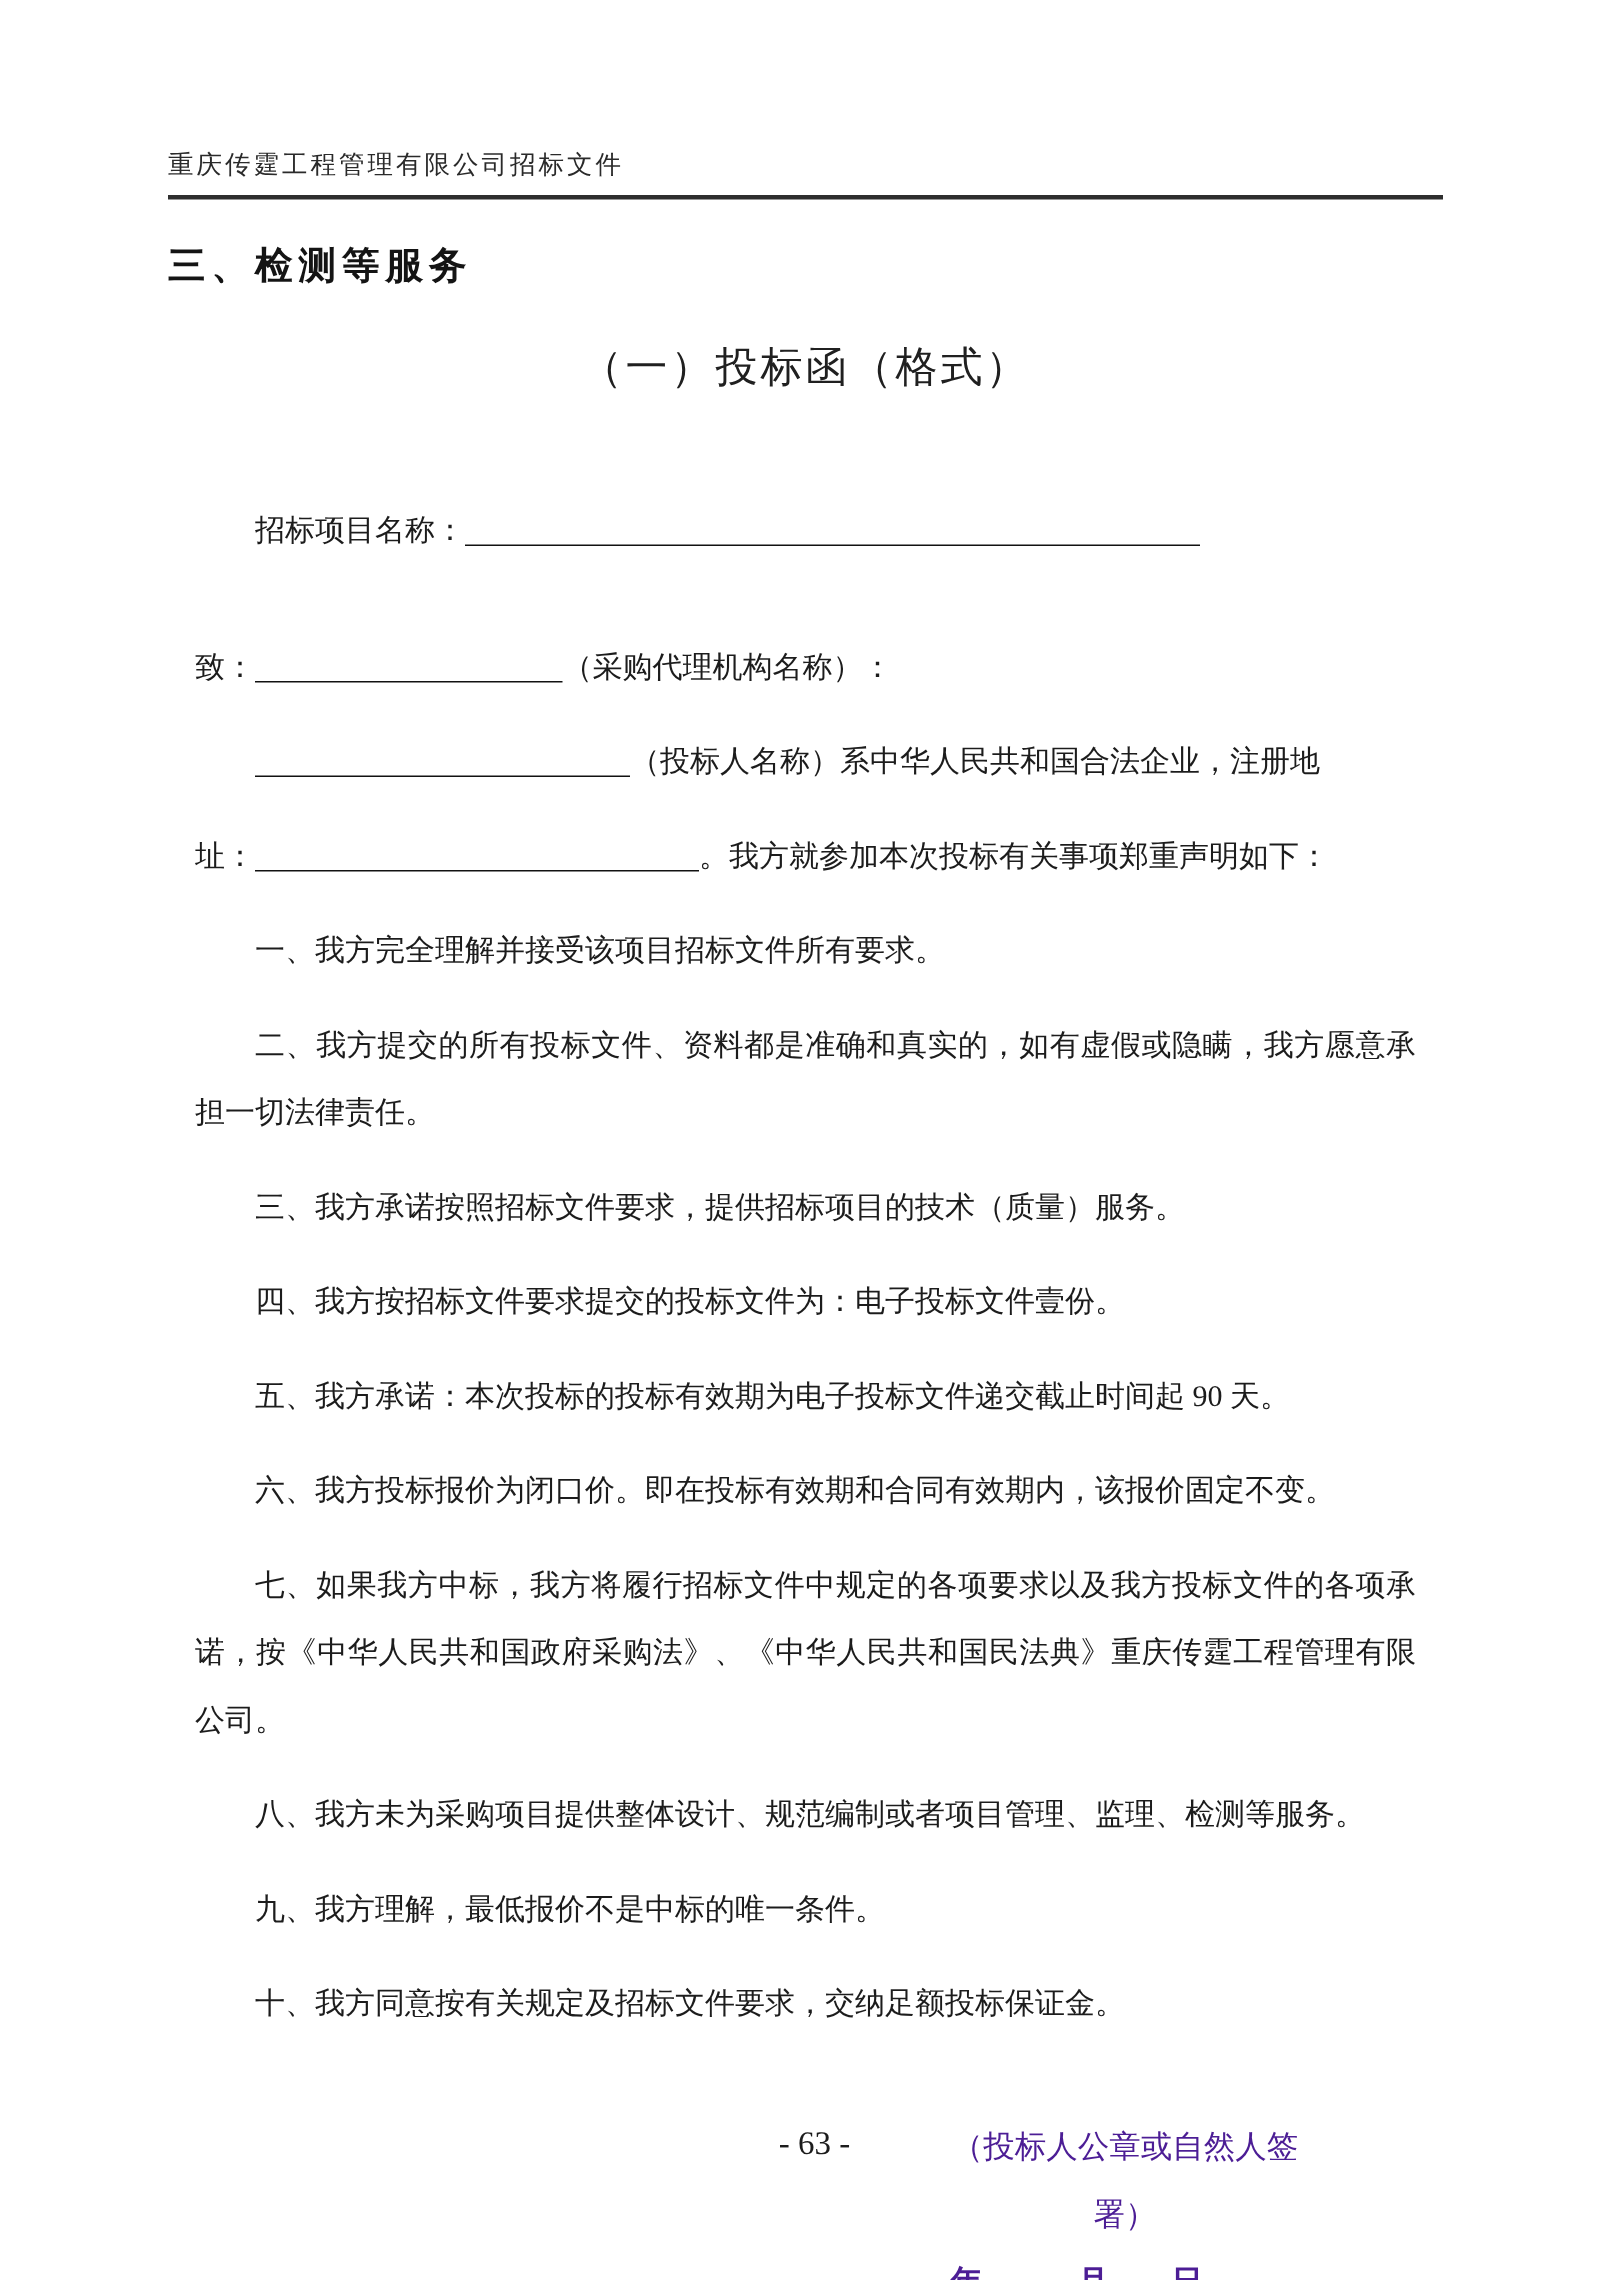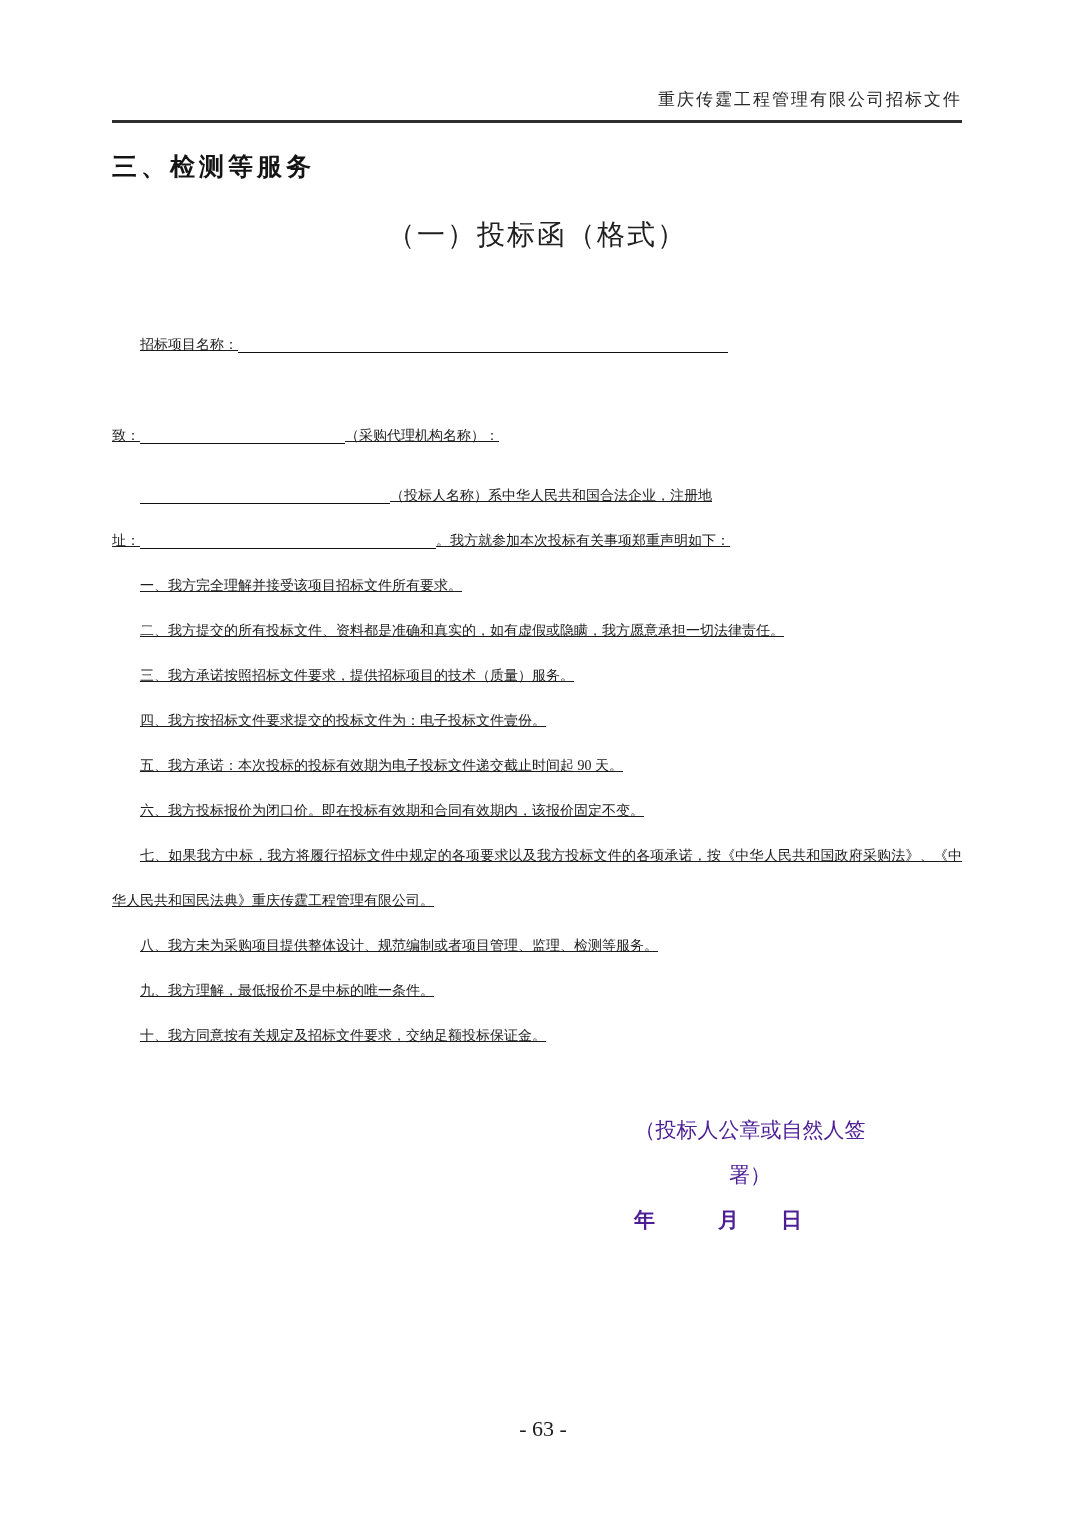--- a/index.html
+++ b/index.html
@@ -15,26 +15,27 @@
     background: #ffffff;
     color: #1c1c1c;
     font-family: "Liberation Serif", "DejaVu Serif", serif;
     box-sizing: border-box;
     padding: 0 112px;
     overflow: hidden;
   }
   
   .doc-header {
     display: flex;
-    justify-content: flex-end;
+    justify-content: flex-start;
     align-items: flex-end;
     padding-top: 88px;
     font-size: 17px;
     letter-spacing: 2px;
     color: #2a2a2a;
+    margin-top: 10px;
   }
   .header-rule {
     border: none;
     border-top: 3px solid #2e2e2e;
     margin: 9px 0 0 0;
   }
   
   .section-title {
     margin: 27px 0 0 0;
     font-size: 25px;
@@ -45,26 +46,25 @@
   .form-title {
     margin: 33px 0 0 0;
     font-size: 28px;
     font-weight: 400;
     text-align: center;
     letter-spacing: 2px;
     color: #202020;
   }
   
   .body-text p {
-    margin: 0;
-    font-size: 14px;
+    margin: 18px;
+    font-size: 20px;
     line-height: 45px;
     text-align: justify;
     color: #1c1c1c;
-    text-decoration: underline;
   }
   .project-line { margin-top: 68px !important; text-indent: 2em; }
   .addressee-line { margin-top: 46px !important; }
   .bidder-line { margin-top: 15px !important; text-indent: 2em; }
   .items-block { margin-top: 0; }
   .items-block p { text-indent: 2em; }
   
   .blank {
     display: inline-block;
     border-bottom: 1px solid #111;

